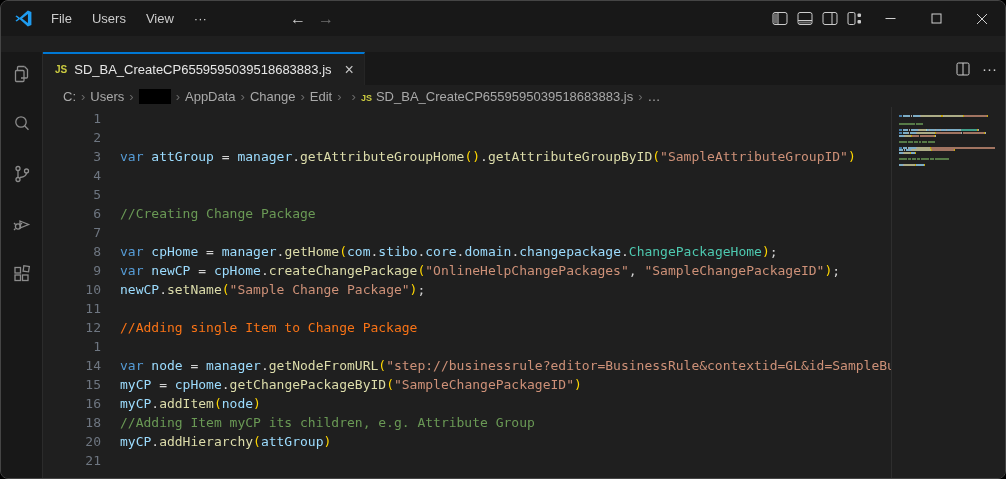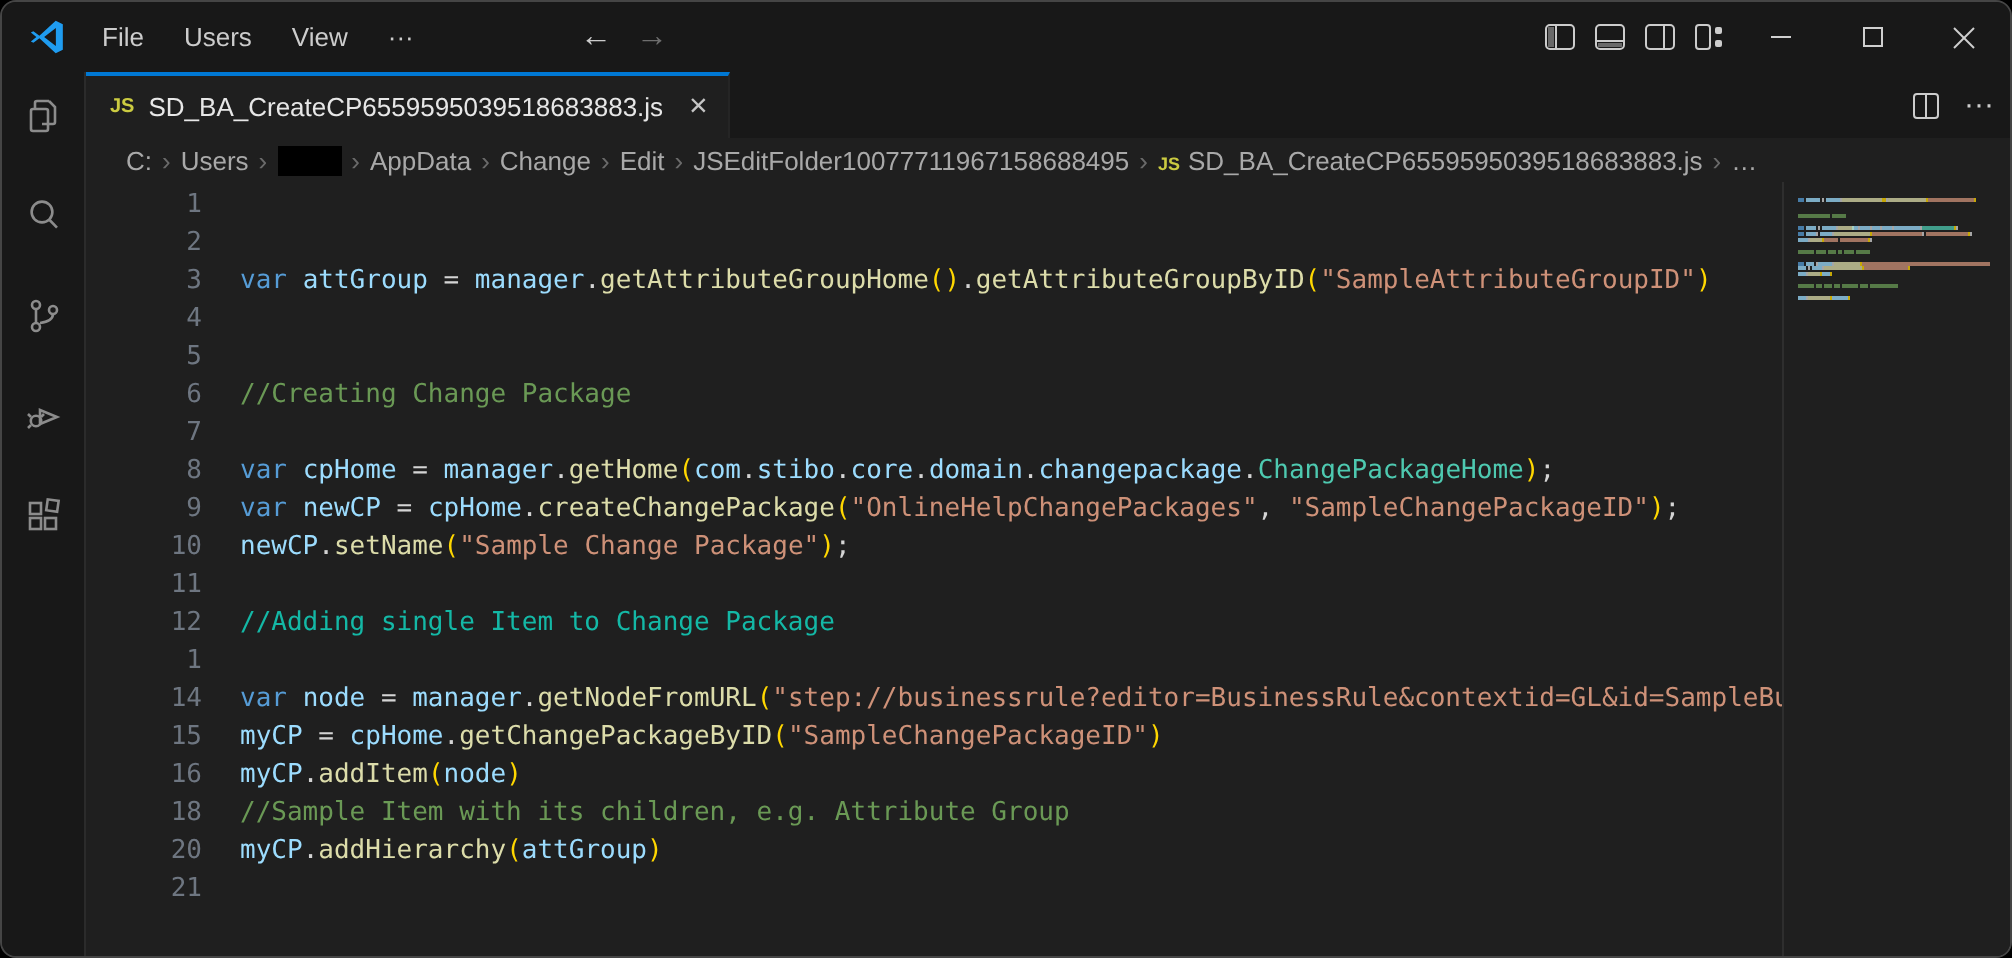--- a/index.html
+++ b/index.html
@@ -2,21 +2,21 @@
 <html><head>
 <meta charset="utf-8">
 <style>
   * { box-sizing: border-box; margin: 0; padding: 0; }
   html,body { background:#000; }
   body { width:1006px; height:479px; overflow:hidden; font-family:"Liberation Sans", sans-serif; }
 
   .window {
     width:1006px; height:479px; background:#1f1f1f;
     border:1px solid #454545; border-radius:8px; overflow:hidden;
-    display:flex; flex-direction:column;
+    display:flex; flex-direction:column;gap:16px;
   }
 
   
   .titlebar { position:relative; height:35px; flex:0 0 35px; background:#181818; color:#cccccc; }
   .vscode-logo { position:absolute; left:13px; top:8px; width:19px; height:19px; }
   .menus { position:absolute; left:40px; top:0; height:35px; display:flex; align-items:center; }
   .menu-item { padding:0 10px; font-size:13px; color:#cccccc; line-height:35px; cursor:default; }
   .nav-arrow { position:absolute; top:0; height:35px; display:flex; align-items:center; justify-content:center; width:26px; font-size:16px; color:#cccccc; }
   .nav-back { left:284px; }
   .nav-fwd { left:312px; color:#6e6e6e; }
@@ -191,46 +191,45 @@
           <span class="bc-item">Users</span>
           <span class="bc-sep">›</span>
           <span class="bc-item"><span class="bc-redacted"></span></span>
           <span class="bc-sep">›</span>
           <span class="bc-item">AppData</span>
           <span class="bc-sep">›</span>
           <span class="bc-item">Change</span>
           <span class="bc-sep">›</span>
           <span class="bc-item">Edit</span>
           <span class="bc-sep">›</span>
-          <span class="bc-item">JSEditFolder10077711967158688495</span>
           <span class="bc-sep">›</span>
           <span class="bc-item"><span class="bc-js">JS</span>SD_BA_CreateCP6559595039518683883.js</span>
           <span class="bc-sep">›</span>
           <span class="bc-item">…</span>
         </div>
 
       <div class="code-wrap">
         <div class="code-scroll" id="code">
             <div class="code-line"><span class="gutter">1</span><span class="code-text"></span></div>
             <div class="code-line"><span class="gutter">2</span><span class="code-text"></span></div>
             <div class="code-line"><span class="gutter">3</span><span class="code-text"><span style="color: rgb(86, 156, 214);">var</span><span style="color: rgb(212, 212, 212);"> </span><span style="color: rgb(156, 220, 254);">attGroup</span><span style="color: rgb(212, 212, 212);"> = </span><span style="color: rgb(156, 220, 254);">manager</span><span style="color: rgb(212, 212, 212);">.</span><span style="color: rgb(220, 220, 170);">getAttributeGroupHome</span><span style="color: rgb(255, 215, 0);">()</span><span style="color: rgb(212, 212, 212);">.</span><span style="color: rgb(220, 220, 170);">getAttributeGroupByID</span><span style="color: rgb(255, 215, 0);">(</span><span style="color: rgb(206, 145, 120);">"SampleAttributeGroupID"</span><span style="color: rgb(255, 215, 0);">)</span></span></div>
             <div class="code-line"><span class="gutter">4</span><span class="code-text"></span></div>
             <div class="code-line"><span class="gutter">5</span><span class="code-text"></span></div>
             <div class="code-line"><span class="gutter">6</span><span class="code-text"><span style="color: rgb(106, 153, 85);">//Creating Change Package</span></span></div>
             <div class="code-line"><span class="gutter">7</span><span class="code-text"></span></div>
             <div class="code-line"><span class="gutter">8</span><span class="code-text"><span style="color: rgb(86, 156, 214);">var</span><span style="color: rgb(212, 212, 212);"> </span><span style="color: rgb(156, 220, 254);">cpHome</span><span style="color: rgb(212, 212, 212);"> = </span><span style="color: rgb(156, 220, 254);">manager</span><span style="color: rgb(212, 212, 212);">.</span><span style="color: rgb(220, 220, 170);">getHome</span><span style="color: rgb(255, 215, 0);">(</span><span style="color: rgb(156, 220, 254);">com</span><span style="color: rgb(212, 212, 212);">.</span><span style="color: rgb(156, 220, 254);">stibo</span><span style="color: rgb(212, 212, 212);">.</span><span style="color: rgb(156, 220, 254);">core</span><span style="color: rgb(212, 212, 212);">.</span><span style="color: rgb(156, 220, 254);">domain</span><span style="color: rgb(212, 212, 212);">.</span><span style="color: rgb(156, 220, 254);">changepackage</span><span style="color: rgb(212, 212, 212);">.</span><span style="color: rgb(78, 201, 176);">ChangePackageHome</span><span style="color: rgb(255, 215, 0);">)</span><span style="color: rgb(212, 212, 212);">;</span></span></div>
             <div class="code-line"><span class="gutter">9</span><span class="code-text"><span style="color: rgb(86, 156, 214);">var</span><span style="color: rgb(212, 212, 212);"> </span><span style="color: rgb(156, 220, 254);">newCP</span><span style="color: rgb(212, 212, 212);"> = </span><span style="color: rgb(156, 220, 254);">cpHome</span><span style="color: rgb(212, 212, 212);">.</span><span style="color: rgb(220, 220, 170);">createChangePackage</span><span style="color: rgb(255, 215, 0);">(</span><span style="color: rgb(206, 145, 120);">"OnlineHelpChangePackages"</span><span style="color: rgb(212, 212, 212);">, </span><span style="color: rgb(206, 145, 120);">"SampleChangePackageID"</span><span style="color: rgb(255, 215, 0);">)</span><span style="color: rgb(212, 212, 212);">;</span></span></div>
             <div class="code-line"><span class="gutter">10</span><span class="code-text"><span style="color: rgb(156, 220, 254);">newCP</span><span style="color: rgb(212, 212, 212);">.</span><span style="color: rgb(220, 220, 170);">setName</span><span style="color: rgb(255, 215, 0);">(</span><span style="color: rgb(206, 145, 120);">"Sample Change Package"</span><span style="color: rgb(255, 215, 0);">)</span><span style="color: rgb(212, 212, 212);">;</span></span></div>
             <div class="code-line"><span class="gutter">11</span><span class="code-text"></span></div>
-            <div class="code-line"><span class="gutter">12</span><span class="code-text"><span style="color: #14b8a6;">//Adding single Item to Change Package</span></span></div>
+            <div class="code-line"><span class="gutter">12</span><span class="code-text"><span style="color: #f97316;">//Adding single Item to Change Package</span></span></div>
             <div class="code-line"><span class="gutter">1</span><span class="code-text"></span></div>
             <div class="code-line"><span class="gutter">14</span><span class="code-text"><span style="color: rgb(86, 156, 214);">var</span><span style="color: rgb(212, 212, 212);"> </span><span style="color: rgb(156, 220, 254);">node</span><span style="color: rgb(212, 212, 212);"> = </span><span style="color: rgb(156, 220, 254);">manager</span><span style="color: rgb(212, 212, 212);">.</span><span style="color: rgb(220, 220, 170);">getNodeFromURL</span><span style="color: rgb(255, 215, 0);">(</span><span style="color: rgb(206, 145, 120);">"step://businessrule?editor=BusinessRule&amp;contextid=GL&amp;id=SampleBusi</span></span></div>
             <div class="code-line"><span class="gutter">15</span><span class="code-text"><span style="color: rgb(156, 220, 254);">myCP</span><span style="color: rgb(212, 212, 212);"> = </span><span style="color: rgb(156, 220, 254);">cpHome</span><span style="color: rgb(212, 212, 212);">.</span><span style="color: rgb(220, 220, 170);">getChangePackageByID</span><span style="color: rgb(255, 215, 0);">(</span><span style="color: rgb(206, 145, 120);">"SampleChangePackageID"</span><span style="color: rgb(255, 215, 0);">)</span></span></div>
             <div class="code-line"><span class="gutter">16</span><span class="code-text"><span style="color: rgb(156, 220, 254);">myCP</span><span style="color: rgb(212, 212, 212);">.</span><span style="color: rgb(220, 220, 170);">addItem</span><span style="color: rgb(255, 215, 0);">(</span><span style="color: rgb(156, 220, 254);">node</span><span style="color: rgb(255, 215, 0);">)</span></span></div>
-            <div class="code-line"><span class="gutter">18</span><span class="code-text"><span style="color: rgb(106, 153, 85);">//Sample Item with its children, e.g. Attribute Group</span></span></div>
+            <div class="code-line"><span class="gutter">18</span><span class="code-text"><span style="color: rgb(106, 153, 85);">//Adding Item myCP its children, e.g. Attribute Group</span></span></div>
             <div class="code-line"><span class="gutter">20</span><span class="code-text"><span style="color: rgb(156, 220, 254);">myCP</span><span style="color: rgb(212, 212, 212);">.</span><span style="color: rgb(220, 220, 170);">addHierarchy</span><span style="color: rgb(255, 215, 0);">(</span><span style="color: rgb(156, 220, 254);">attGroup</span><span style="color: rgb(255, 215, 0);">)</span></span></div>
             <div class="code-line"><span class="gutter">21</span><span class="code-text"></span></div>
           </div>
         <div class="minimap" id="minimap">
             <div class="mm-row"></div>
             <div class="mm-row"></div>
             <div class="mm-row"><span class="mm-seg" style="width: 2.85px; background: rgb(86, 156, 214);"></span><span class="mm-seg" style="width: 0.95px;"></span><span class="mm-seg" style="width: 7.6px; background: rgb(156, 220, 254);"></span><span class="mm-seg" style="width: 0.95px;"></span><span class="mm-seg" style="width: 0.95px; background: rgb(212, 212, 212);"></span><span class="mm-seg" style="width: 0.95px;"></span><span class="mm-seg" style="width: 6.65px; background: rgb(156, 220, 254);"></span><span class="mm-seg" style="width: 0.95px; background: rgb(212, 212, 212);"></span><span class="mm-seg" style="width: 19.95px; background: rgb(220, 220, 170);"></span><span class="mm-seg" style="width: 1.9px; background: rgb(255, 215, 0);"></span><span class="mm-seg" style="width: 0.95px; background: rgb(212, 212, 212);"></span><span class="mm-seg" style="width: 19.95px; background: rgb(220, 220, 170);"></span><span class="mm-seg" style="width: 0.95px; background: rgb(255, 215, 0);"></span><span class="mm-seg" style="width: 22.8px; background: rgb(206, 145, 120);"></span><span class="mm-seg" style="width: 0.95px; background: rgb(255, 215, 0);"></span></div>
             <div class="mm-row"></div>
             <div class="mm-row"></div>
             <div class="mm-row"><span class="mm-seg" style="width: 9.5px; background: rgb(106, 153, 85);"></span><span class="mm-seg" style="width: 0.95px;"></span><span class="mm-seg" style="width: 5.7px; background: rgb(106, 153, 85);"></span><span class="mm-seg" style="width: 0.95px;"></span><span class="mm-seg" style="width: 6.65px; background: rgb(106, 153, 85);"></span></div>

